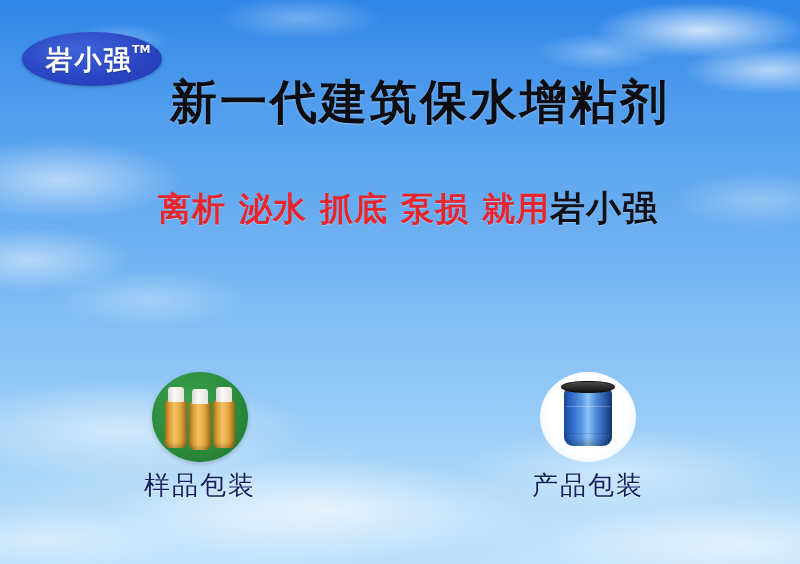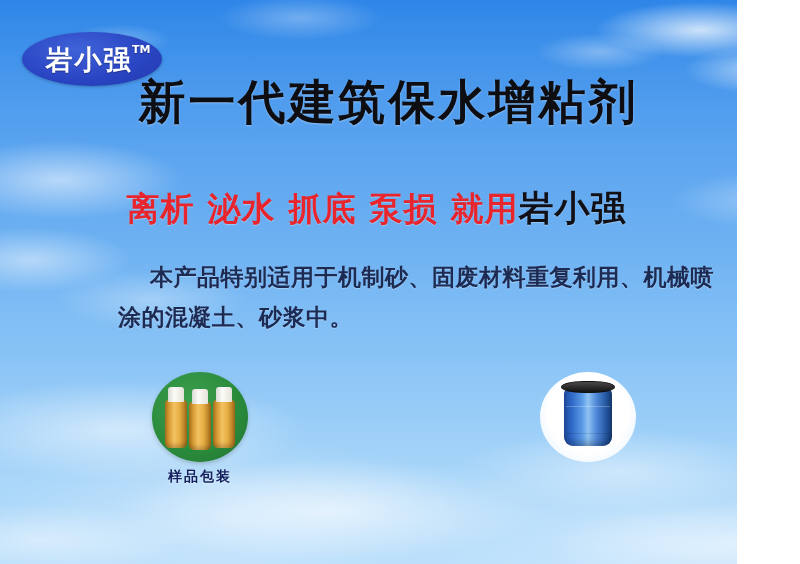--- a/index.html
+++ b/index.html
@@ -3,21 +3,21 @@
 <meta charset="utf-8">
 <title>岩小强 新一代建筑保水增粘剂</title>
 <style>
   html, body {
     margin: 0;
     padding: 0;
     background: #ffffff;
   }
   #poster {
     position: relative;
-    width: 737px;
+    width: 800px;
     height: 564px;
     overflow: hidden;
     font-family: "DejaVu Sans", "Liberation Sans", sans-serif;
     
     background:
       linear-gradient(to bottom,
         #2f86e8 0%,
         #3d90ea 8%,
         #4f9cee 18%,
         #5fa7f0 30%,
@@ -273,22 +273,22 @@
     left: 2px;
     top: 18px;
     width: 44px;
     height: 26px;
     border-top: 1px solid rgba(255,255,255,0.25);
     border-bottom: 1px solid rgba(0,0,0,0.12);
   }
 
   .prod-label {
     color: #14205e;
-    font-size: 14px;
-    font-weight: 700;
+    font-size: 26px;
+    font-weight: 400;
     letter-spacing: 2px;
     text-shadow: 0 1px 2px rgba(255,255,255,0.55);
   }
 </style>
 </head>
 <body>
 
 <div id="poster">
 
   <div class="clouds cl-a"></div>
@@ -299,35 +299,35 @@
   <div class="logo">
     <span class="logo-text">岩小强<sup class="logo-tm">TM</sup></span>
   </div>
 
   <div class="headline">新一代建筑保水增粘剂</div>
 
   <div class="slogan">
     <span class="sl-red">离析</span><span class="sl-gap"></span><span class="sl-red">泌水</span><span class="sl-gap"></span><span class="sl-red">抓底</span><span class="sl-gap"></span><span class="sl-red">泵损</span><span class="sl-gap"></span><span class="sl-red">就用</span><span class="sl-black">岩小强</span>
   </div>
 
-  <div class="body-copy">本产品特别适用于机制砂、固废材料重复利用、机械喷涂的混凝土、砂浆中。</div>
 
   <div class="products">
 
     <div class="prod prod-1">
       <div class="disc disc-green">
         <div class="bottle b1"></div>
         <div class="bottle b2"></div>
         <div class="bottle b3"></div>
       </div>
       <div class="prod-label">样品包装</div>
     </div>
 
 
     <div class="prod prod-3">
       <div class="disc disc-white">
         <div class="drum"></div>
       </div>
+      <div class="prod-label">产品包装</div>
     </div>
 
   </div>
 
 </div>
 
 </body></html>

